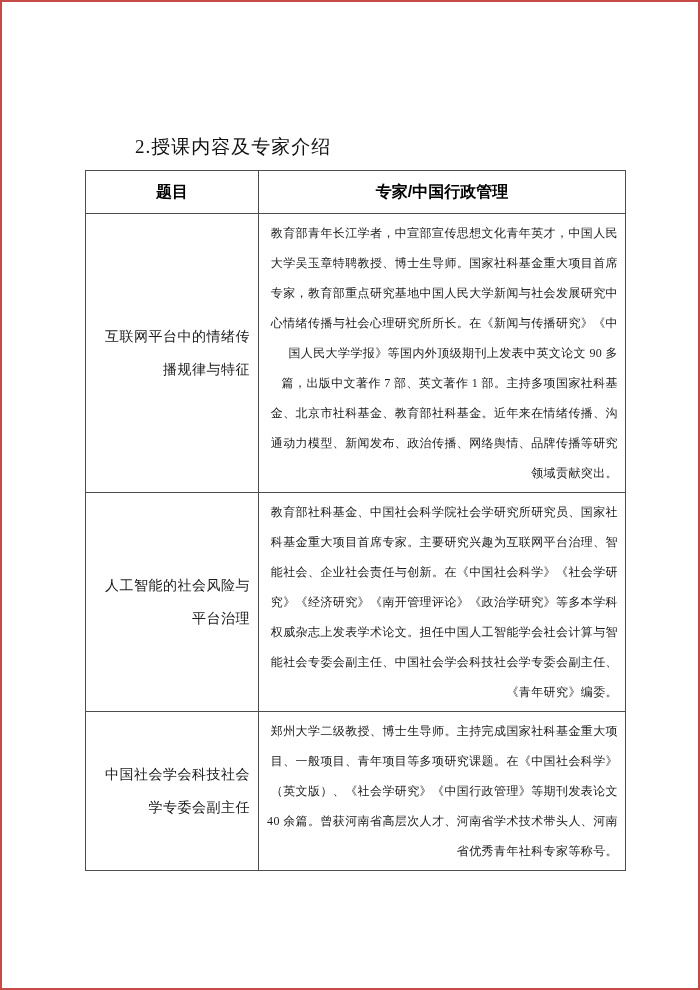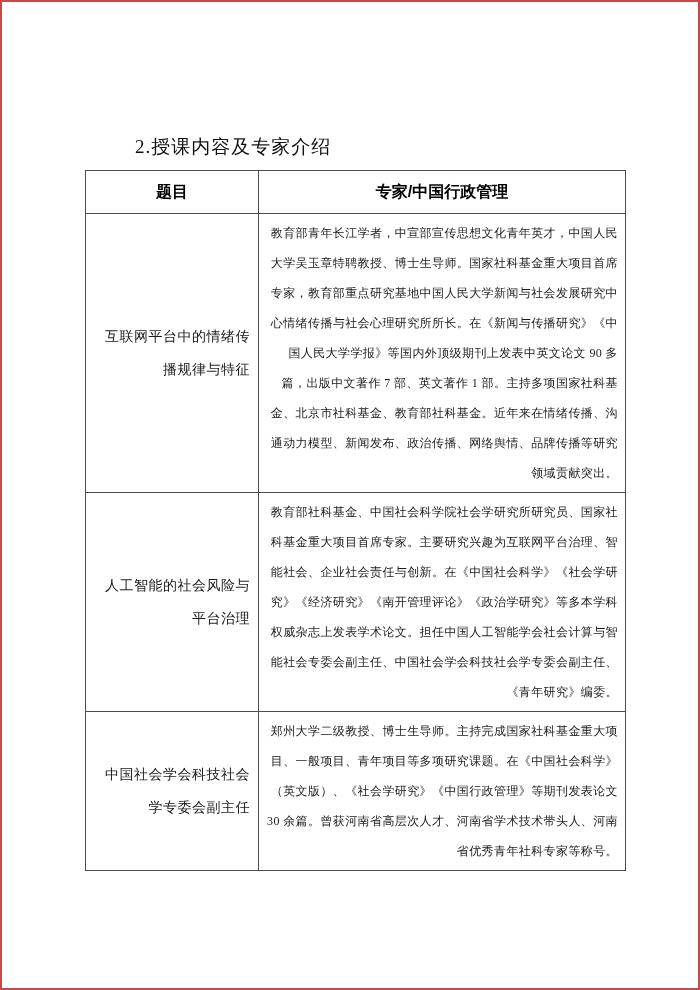--- a/index.html
+++ b/index.html
@@ -88,16 +88,16 @@
     <tr class="row-1">
       <td class="topic-cell">互联网平台中的情绪传播规律与特征</td>
       <td class="intro-cell">教育部青年长江学者，中宣部宣传思想文化青年英才，中国人民大学吴玉章特聘教授、博士生导师。国家社科基金重大项目首席专家，教育部重点研究基地中国人民大学新闻与社会发展研究中心情绪传播与社会心理研究所所长。在《新闻与传播研究》《中国人民大学学报》等国内外顶级期刊上发表中英文论文 90 多篇，出版中文著作 7 部、英文著作 1 部。主持多项国家社科基金、北京市社科基金、教育部社科基金。近年来在情绪传播、沟通动力模型、新闻发布、政治传播、网络舆情、品牌传播等研究领域贡献突出。</td>
     </tr>
     <tr class="row-2">
       <td class="topic-cell">人工智能的社会风险与平台治理</td>
       <td class="intro-cell">教育部社科基金、中国社会科学院社会学研究所研究员、国家社科基金重大项目首席专家。主要研究兴趣为互联网平台治理、智能社会、企业社会责任与创新。在《中国社会科学》《社会学研究》《经济研究》《南开管理评论》《政治学研究》等多本学科权威杂志上发表学术论文。担任中国人工智能学会社会计算与智能社会专委会副主任、中国社会学会科技社会学专委会副主任、《青年研究》编委。</td>
     </tr>
     <tr class="row-3">
       <td class="topic-cell">中国社会学会科技社会学专委会副主任</td>
-      <td class="intro-cell">郑州大学二级教授、博士生导师。主持完成国家社科基金重大项目、一般项目、青年项目等多项研究课题。在《中国社会科学》（英文版）、《社会学研究》《中国行政管理》等期刊发表论文 30 余篇。曾获河南省高层次人才、河南省学术技术带头人、河南省优秀青年社科专家等称号。</td>
+      <td class="intro-cell">郑州大学二级教授、博士生导师。主持完成国家社科基金重大项目、一般项目、青年项目等多项研究课题。在《中国社会科学》（英文版）、《社会学研究》《中国行政管理》等期刊发表论文 40 余篇。曾获河南省高层次人才、河南省学术技术带头人、河南省优秀青年社科专家等称号。</td>
     </tr>
   </tbody>
 </table>
 
 </body></html>

